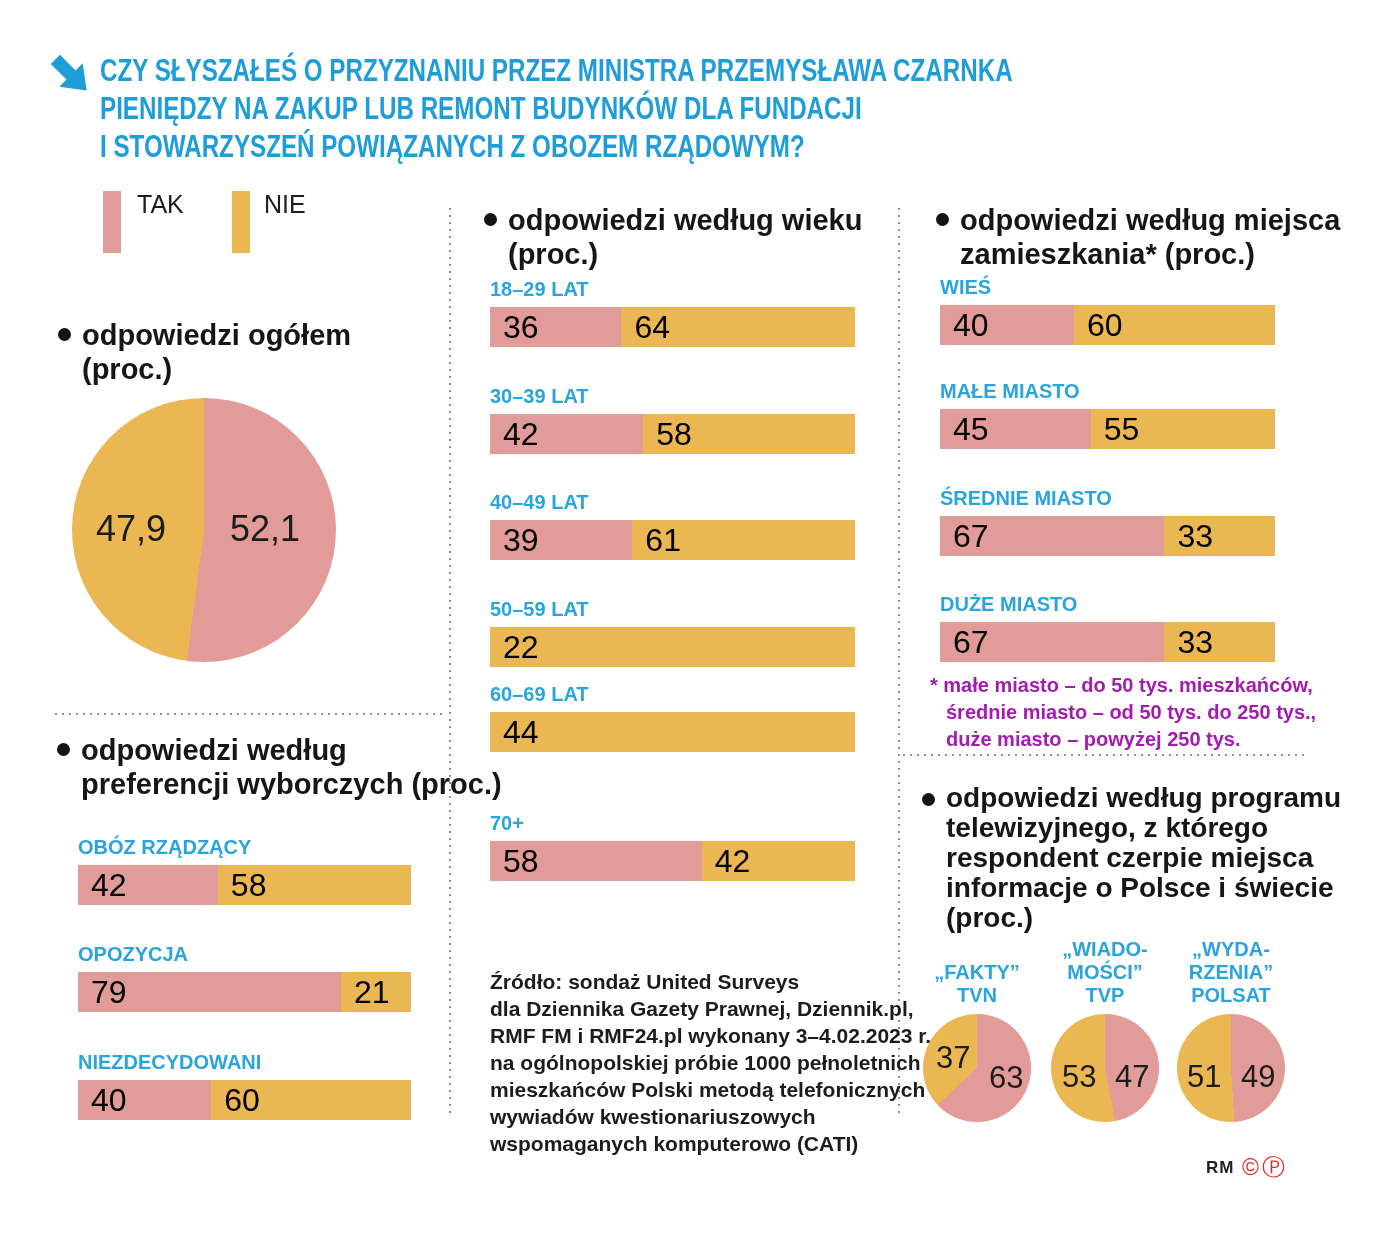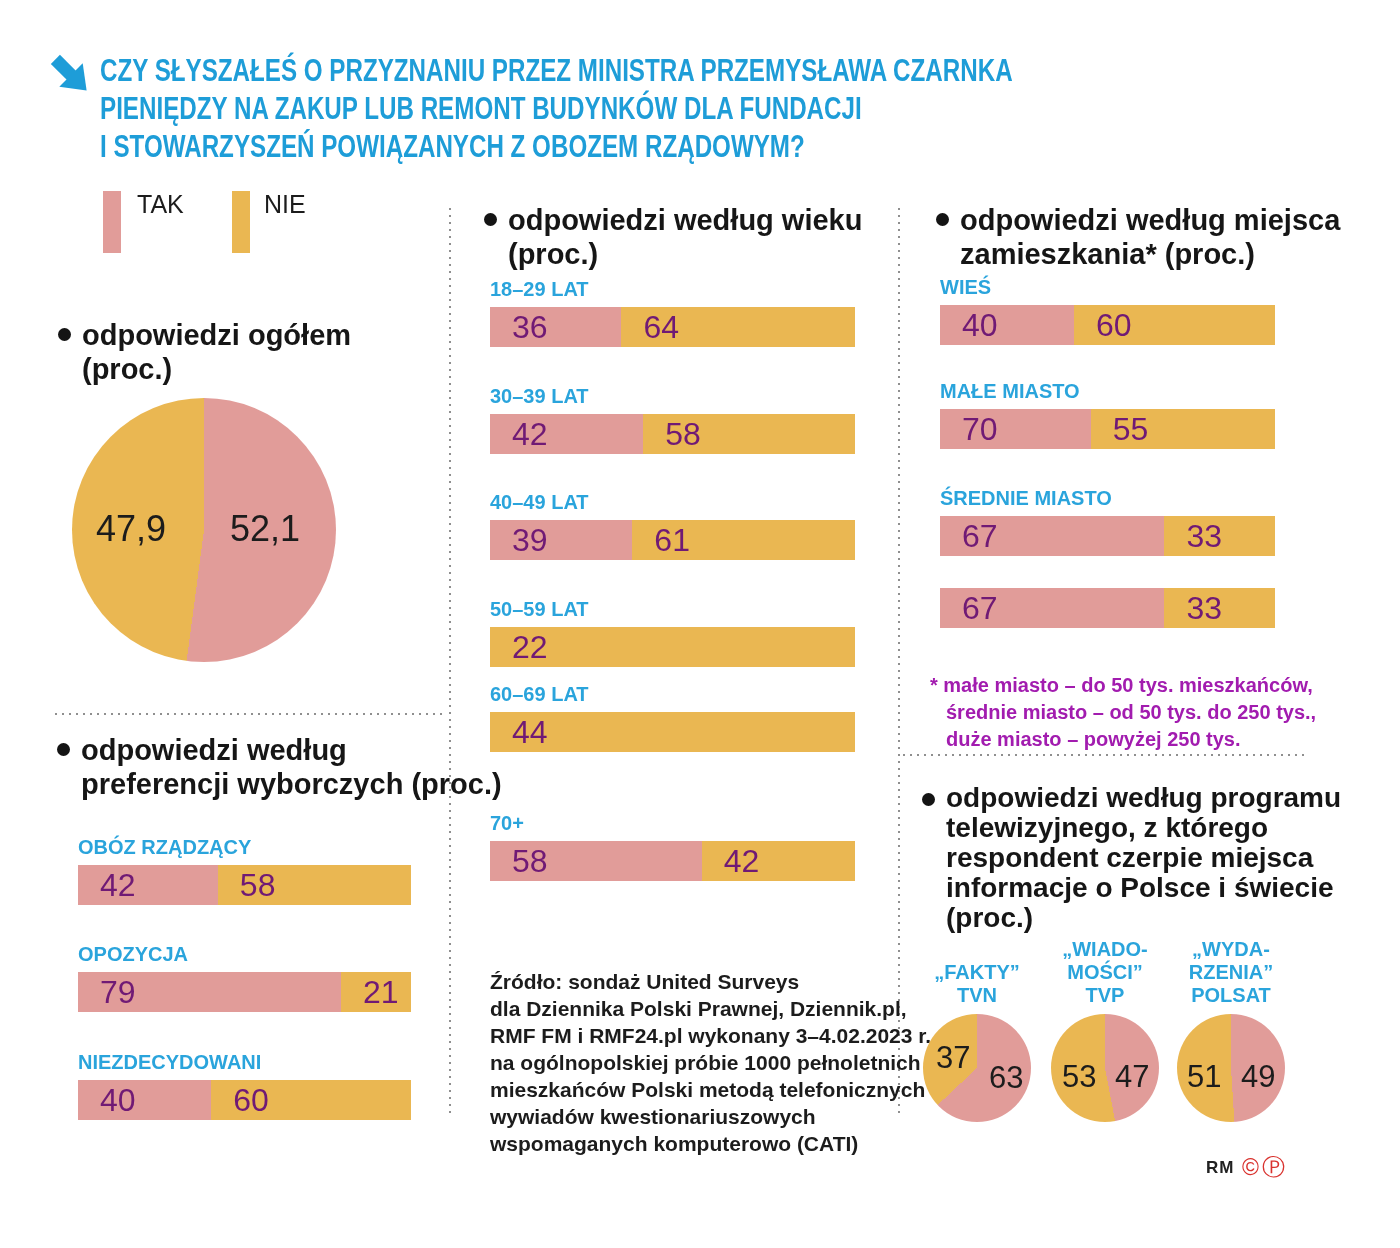--- a/index.html
+++ b/index.html
@@ -23,21 +23,21 @@
 
   
   .bar-row{position:absolute;}
   .bar-label{font-size:20px;font-weight:700;color:var(--blue);white-space:nowrap;
              height:28px;display:flex;align-items:flex-end;margin-bottom:6px;}
   .bar{display:flex;height:40px;width:100%;}
   .seg{height:100%;overflow:visible;white-space:nowrap;}
   .seg-nie{flex:1;}
   .fill-tak{background:var(--pink);}
   .fill-nie{background:var(--yellow);}
-  .num{font-size:32px;line-height:40px;padding-left:22px;color:#701a75;}
+  .num{font-size:32px;line-height:40px;padding-left:13px;color:#000000;}
 
   
   .pie{position:absolute;border-radius:50%;}
   .pie-overall{width:264px;height:264px;}
   .pie-num{position:absolute;font-size:36px;color:#1c1c1c;}
   .tv-pie{width:108px;height:108px;}
   .tv-num{position:absolute;font-size:31px;color:#1c1c1c;}
   .tv-label{position:absolute;width:150px;height:69px;display:flex;flex-direction:column;
             justify-content:flex-end;align-items:center;text-align:center;
             font-size:20px;line-height:23px;font-weight:700;color:var(--blue);}
@@ -171,21 +171,21 @@
   <div class="bar-row" style="left:490px;top:807px;width:365px">
     <div class="bar-label">70+</div>
     <div class="bar">
       <div class="seg seg-tak fill-tak" style="width: 58%;"><span class="num">58</span></div>
       <div class="seg seg-nie fill-nie"><span class="num">42</span></div>
     </div>
   </div>
 
   <div class="source" style="left:490px;top:968px">
     <div>Źródło: sondaż United Surveys</div>
-    <div>dla Dziennika Polski Prawnej, Dziennik.pl,</div>
+    <div>dla Dziennika Gazety Prawnej, Dziennik.pl,</div>
     <div>RMF FM i RMF24.pl wykonany 3–4.02.2023 r.</div>
     <div>na ogólnopolskiej próbie 1000 pełnoletnich</div>
     <div>mieszkańców Polski metodą telefonicznych</div>
     <div>wywiadów kwestionariuszowych</div>
     <div>wspomaganych komputerowo (CATI)</div>
   </div>
 
   <div class="heading" style="left:936px;top:203px">
     <span class="dot"></span>
     <div class="h-lines">
@@ -197,32 +197,33 @@
   <div class="bar-row" style="left:940px;top:271px;width:335px">
     <div class="bar-label">WIEŚ</div>
     <div class="bar">
       <div class="seg seg-tak fill-tak" style="width: 40%;"><span class="num">40</span></div>
       <div class="seg seg-nie fill-nie"><span class="num">60</span></div>
     </div>
   </div>
   <div class="bar-row" style="left:940px;top:375px;width:335px">
     <div class="bar-label">MAŁE MIASTO</div>
     <div class="bar">
-      <div class="seg seg-tak fill-tak" style="width: 45%;"><span class="num">70</span></div>
+      <div class="seg seg-tak fill-tak" style="width: 45%;"><span class="num">45</span></div>
       <div class="seg seg-nie fill-nie"><span class="num">55</span></div>
     </div>
   </div>
   <div class="bar-row" style="left:940px;top:482px;width:335px">
     <div class="bar-label">ŚREDNIE MIASTO</div>
     <div class="bar">
       <div class="seg seg-tak fill-tak" style="width: 67%;"><span class="num">67</span></div>
       <div class="seg seg-nie fill-nie"><span class="num">33</span></div>
     </div>
   </div>
   <div class="bar-row" style="left:940px;top:588px;width:335px">
+    <div class="bar-label">DUŻE MIASTO</div>
     <div class="bar">
       <div class="seg seg-tak fill-tak" style="width: 67%;"><span class="num">67</span></div>
       <div class="seg seg-nie fill-nie"><span class="num">33</span></div>
     </div>
   </div>
 
   <div class="note" style="left:930px;top:672px">
     <div class="hang">* małe miasto – do 50 tys. mieszkańców,</div>
     <div>średnie miasto – od 50 tys. do 250 tys.,</div>
     <div>duże miasto – powyżej 250 tys.</div>

